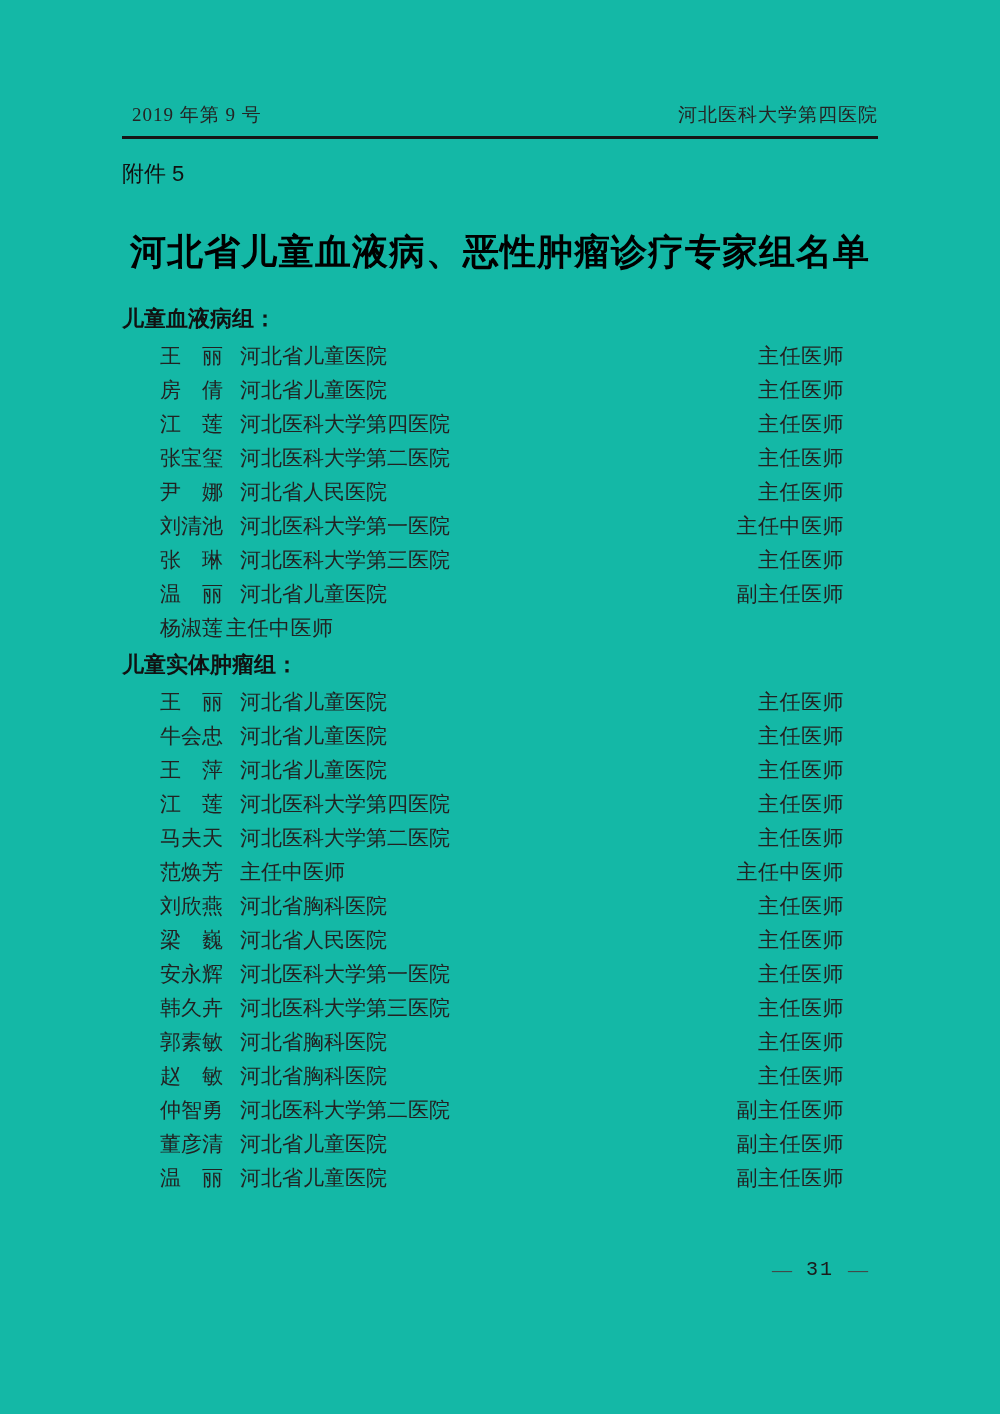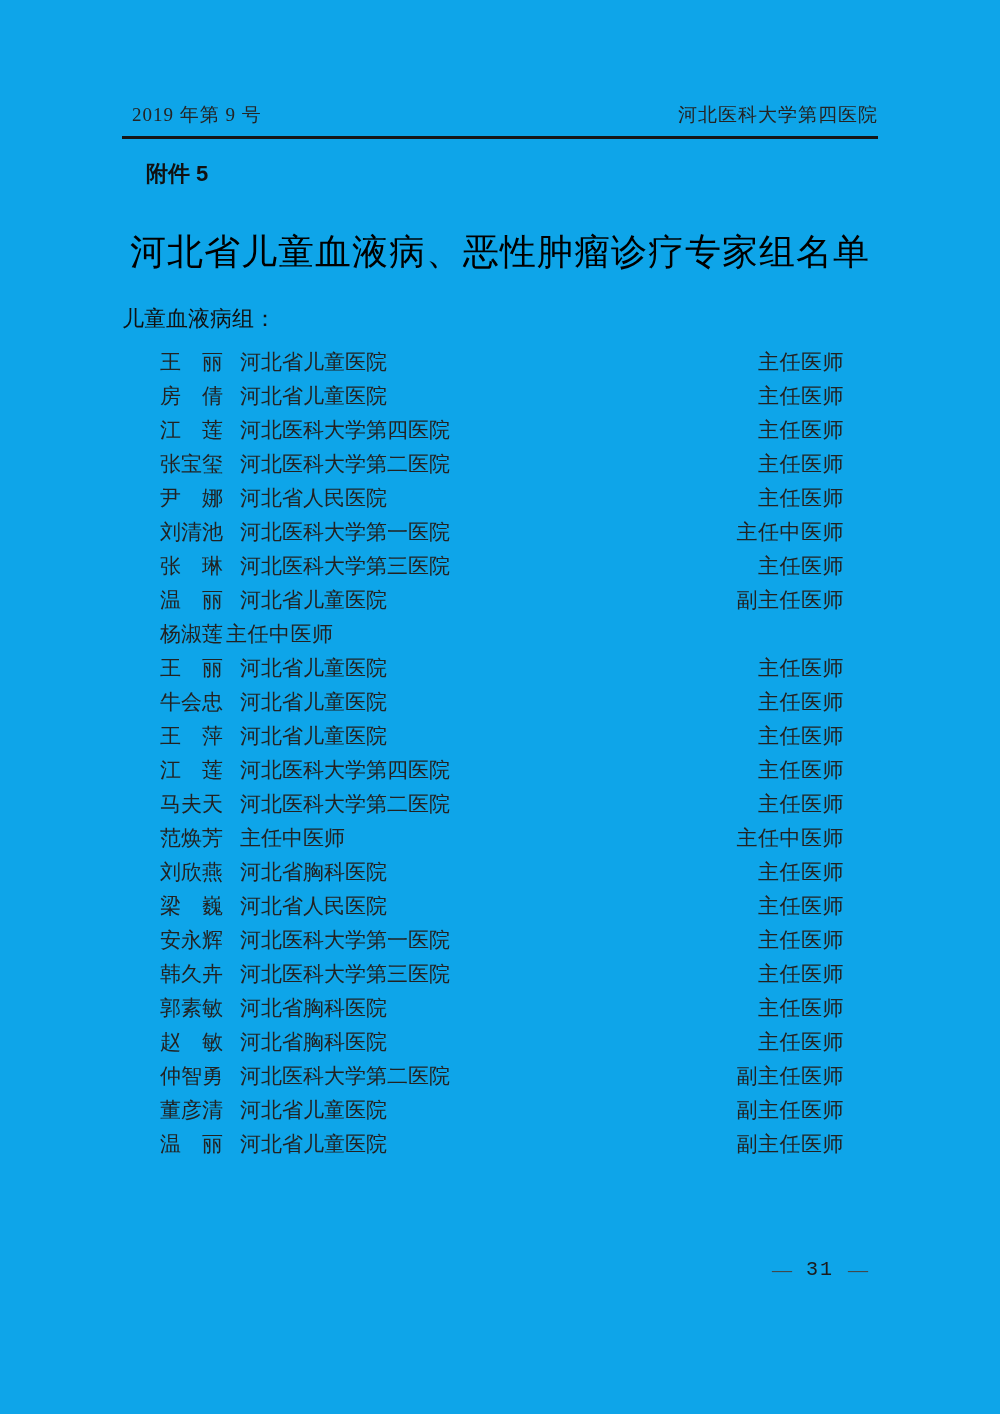--- a/index.html
+++ b/index.html
@@ -1,21 +1,21 @@
 <!DOCTYPE html>
 <html><head>
 <meta charset="utf-8">
 <style>
   html, body { margin: 0; padding: 0; background: #e8e8e8; }
   .page {
     position: relative;
     width: 1000px;
     height: 1414px;
     margin: 0 auto;
-    background: #0ea5e9;
+    background: #14b8a6;
     font-family: "Liberation Serif", "DejaVu Serif", serif;
     color: #1b1b1b;
     overflow: hidden;
   }
   .content { margin: 0 122px; }
 
   
   .running-header {
     padding-top: 102px;
     display: flex;
@@ -30,54 +30,53 @@
   .header-rule {
     margin-top: 9px;
     border-top: 3px solid #161616;
     height: 0;
   }
 
   
   .attachment {
     margin-top: 21px;
     font-family: "Liberation Sans", "DejaVu Sans", sans-serif;
-    font-weight: bold;
+    font-weight: normal;
     font-size: 22px;
     line-height: 28px;
     color: #111;
-    margin-left: 24px;
   }
 
   
   .doc-title {
     margin: 44px 0 0 0;
     font-family: "Liberation Serif", "DejaVu Serif", serif;
-    font-weight: normal;
+    font-weight: bold;
     font-size: 36px;
     line-height: 40px;
     text-align: center;
     letter-spacing: 1px;
     color: #000;
   }
 
   .roster { margin-top: 30px; }
 
   .group-heading {
     font-family: "Liberation Sans", "DejaVu Sans", sans-serif;
-    font-weight: normal;
+    font-weight: bold;
     font-size: 22px;
     height: 34px;
     line-height: 34px;
     margin-bottom: 6px;
     color: #111;
   }
 
   .member-row {
     display: flex;
-    align-items: flex-end;
+    align-items: flex-start;
     height: 34px;
     padding: 0 34px 0 38px;
     font-size: 21px;
     color: #222;
   }
   .member-name  { width: 66px; white-space: pre; flex: none; }
   .member-hospital { margin-left: 14px; flex: 1 1 auto; }
   .member-rank  { flex: none; text-align: right; letter-spacing: 0.5px; }
 
   
@@ -164,20 +163,21 @@
   </div>
 
   <div class="member-row">
     <span class="member-name">杨淑莲</span>
     <span class="member-rank">主任中医师</span>
   </div>
 </div>
   </div>
 
   <div>
+    <div class="group-heading">儿童实体肿瘤组：</div>
     <div class="group-rows">
   <div class="member-row">
     <span class="member-name">王　丽</span>
     <span class="member-hospital">河北省儿童医院</span>
     <span class="member-rank">主任医师</span>
   </div>
 
   <div class="member-row">
     <span class="member-name">牛会忠</span>
     <span class="member-hospital">河北省儿童医院</span>

